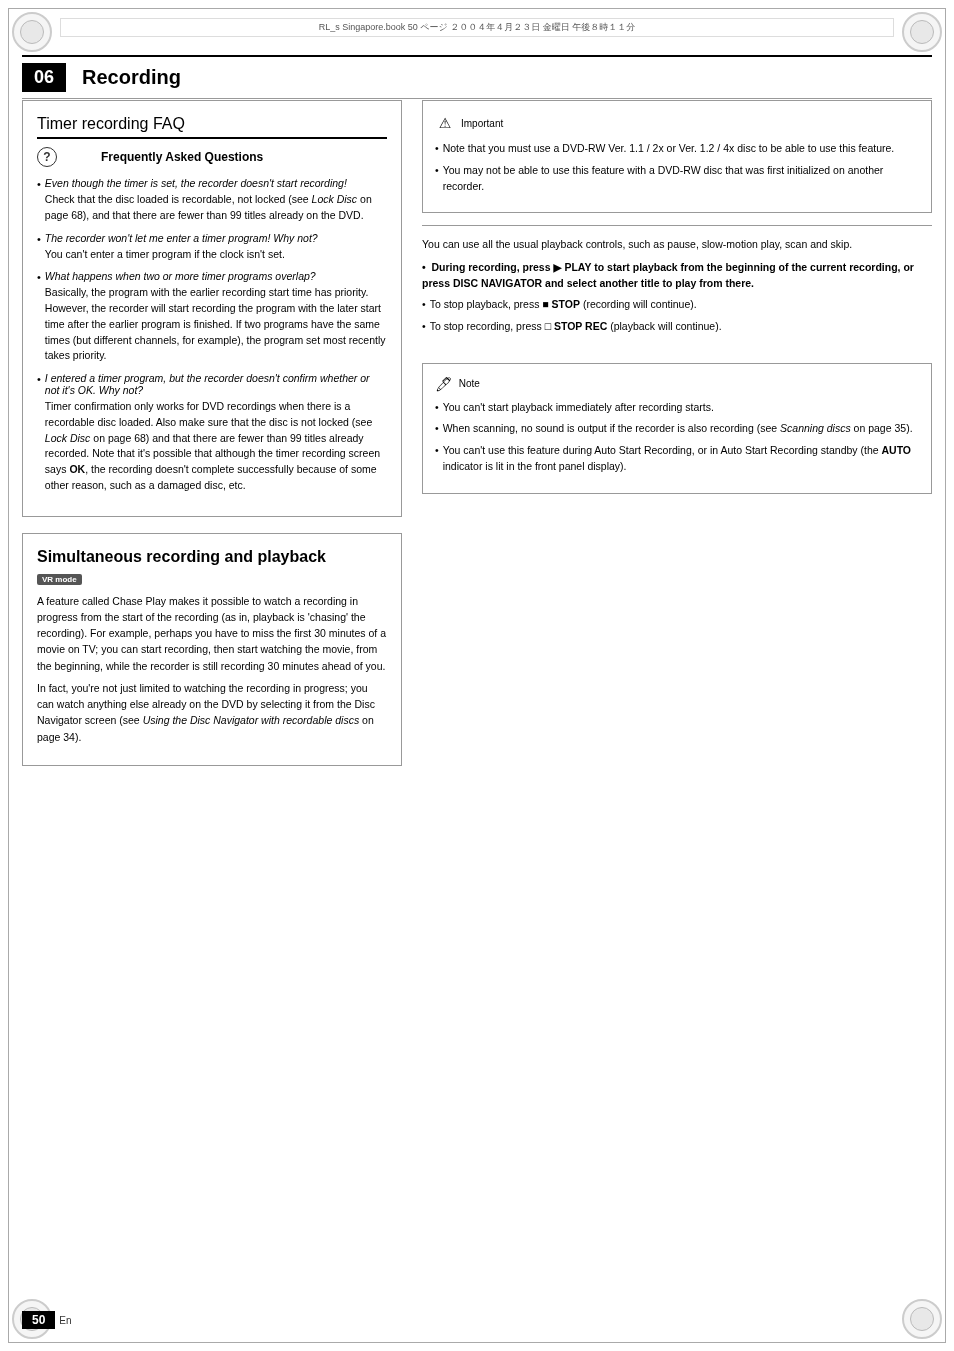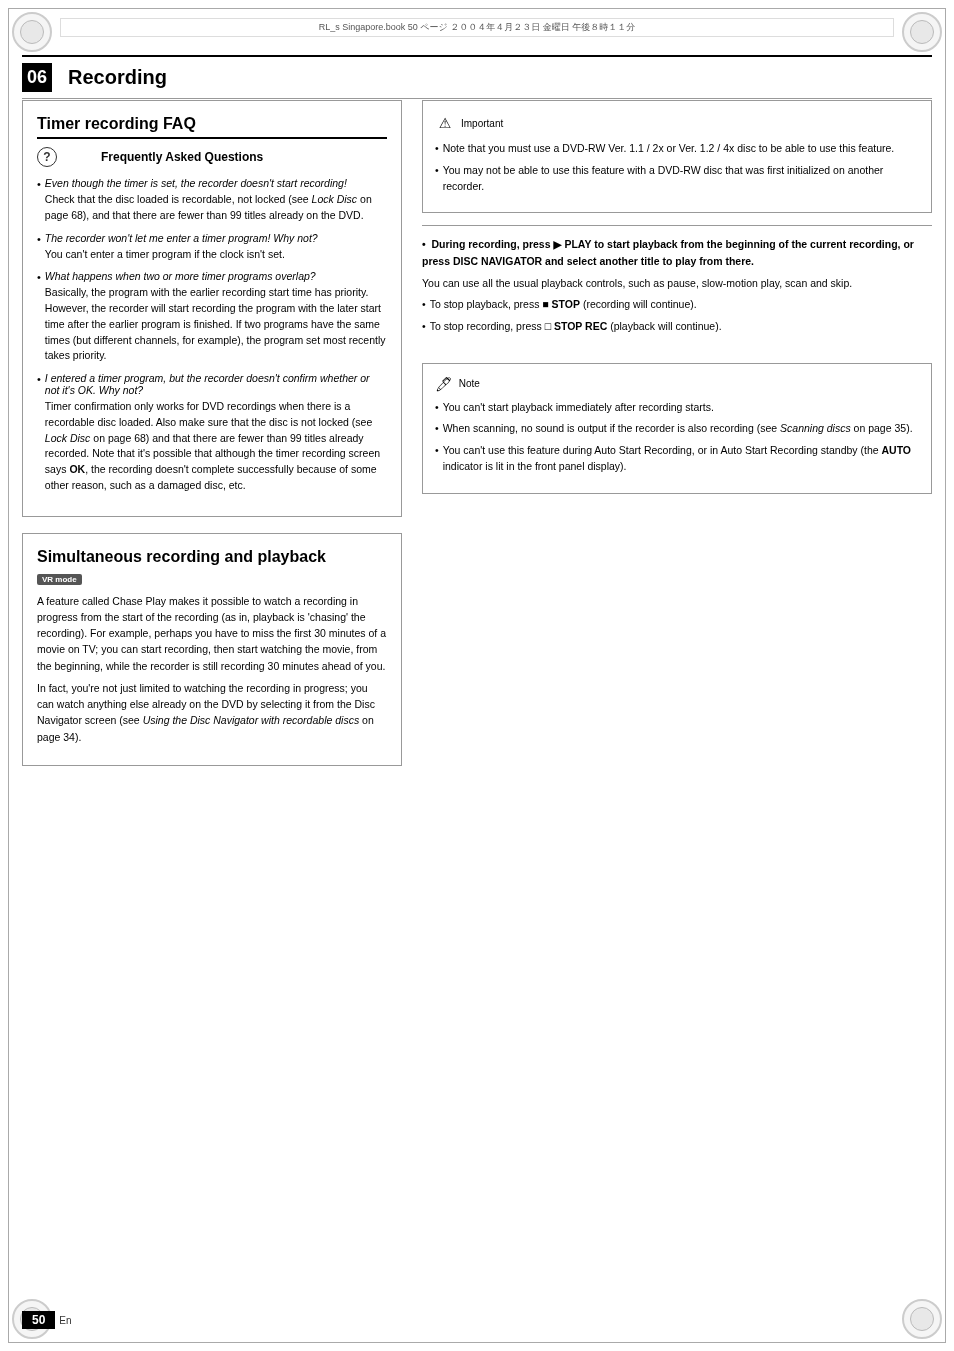--- a/index.html
+++ b/index.html
@@ -66,21 +66,21 @@
       align-items: center;
       border-top: 2px solid #000;
       border-bottom: 1px solid #999;
       padding: 6px 0;
     }
     .chapter-number {
       background: #000;
       color: #fff;
       font-size: 18px;
       font-weight: bold;
-      padding: 4px 5px;
+      padding: 4px 12px;
       margin-right: 16px;
     }
     .chapter-title {
       font-size: 20px;
       font-weight: bold;
     }
 
     
     .content-area {
       position: absolute;
@@ -102,21 +102,21 @@
     .right-col {
       flex: 1;
       display: flex;
       flex-direction: column;
       gap: 12px;
     }
 
     
     .section-title {
       font-size: 16px;
-      font-weight: bold;
+      font-weight: normal;
       margin-bottom: 8px;
       border-bottom: 2px solid #000;
       padding-bottom: 4px;
     }
 
     .faq-section {
       border: 1px solid #999;
       padding: 14px;
       margin-bottom: 16px;
     }
@@ -357,22 +357,22 @@
         <span class="bullet-dot">•</span>
         <span>Note that you must use a DVD-RW Ver. 1.1 / 2x or Ver. 1.2 / 4x disc to be able to use this feature.</span>
       </div>
       <div class="bullet-item">
         <span class="bullet-dot">•</span>
         <span>You may not be able to use this feature with a DVD-RW disc that was first initialized on another recorder.</span>
       </div>
     </div>
 
     <div class="during-rec">
+      <p>You can use all the usual playback controls, such as pause, slow-motion play, scan and skip.</p>
       <p><strong>• &nbsp;During recording, press ▶ PLAY to start playback from the beginning of the current recording, or press DISC NAVIGATOR and select another title to play from there.</strong></p>
-      <p>You can use all the usual playback controls, such as pause, slow-motion play, scan and skip.</p>
       <div class="bullet-item">
         <span class="bullet-dot">•</span>
         <span>To stop playback, press <strong>■ STOP</strong> (recording will continue).</span>
       </div>
       <div class="bullet-item">
         <span class="bullet-dot">•</span>
         <span>To stop recording, press □ <strong>STOP REC</strong> (playback will continue).</span>
       </div>
     </div>
 

